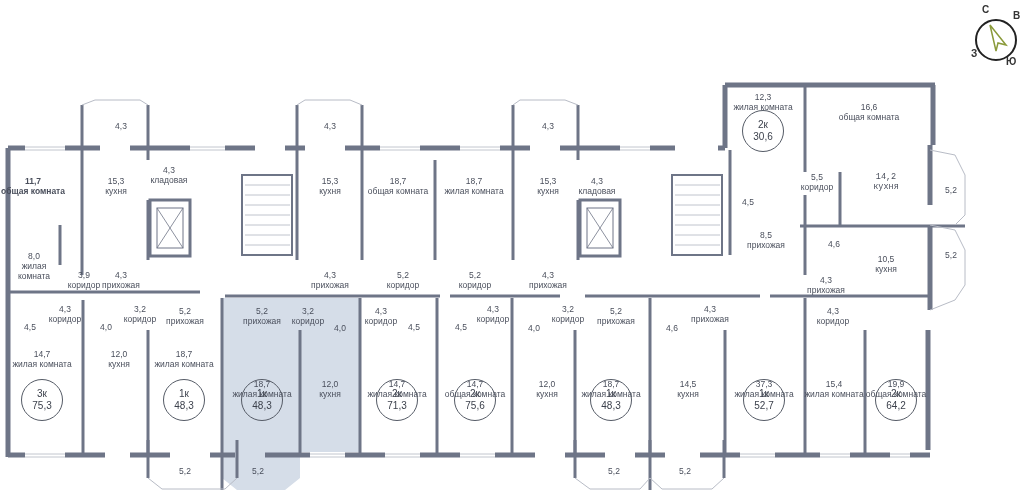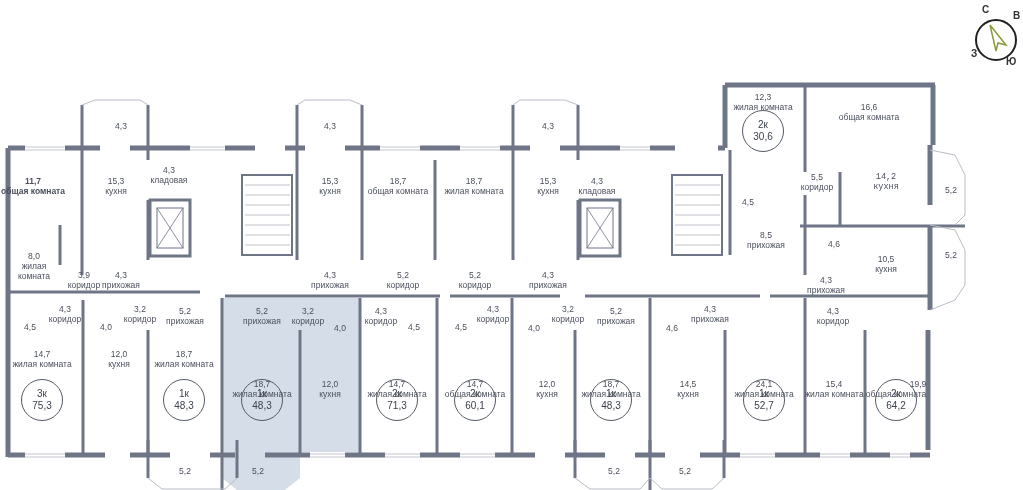--- a/index.html
+++ b/index.html
@@ -394,28 +394,28 @@
     </div>
     <div class="lbl" style="left: 833px; top: 316px;">
       <span class="a">4,3</span>
       <span class="n">коридор</span>
     </div>
     <div class="lbl" style="left: 688px; top: 389px;">
       <span class="a">14,5</span>
       <span class="n">кухня</span>
     </div>
     <div class="lbl" style="left: 764px; top: 389px;">
-      <span class="a">24,1</span>
+      <span class="a">37,3</span>
       <span class="n">жилая комната</span>
     </div>
     <div class="lbl" style="left: 834px; top: 389px; text-align: center;">
       <span class="a">15,4</span>
       <span class="n">жилая комната</span>
     </div>
-    <div class="lbl" style="left: 896px; top: 389px; text-align: right;">
+    <div class="lbl" style="left: 896px; top: 389px;">
       <span class="a">19,9</span>
       <span class="n">общая комната</span>
     </div>
   </div>
 <div id="badges">
     <div class="badge" style="left: 42px; top: 400px;">
       <span>3к</span>
       <span>75,3</span>
     </div>
     <div class="badge" style="left: 184px; top: 400px;">
@@ -425,21 +425,21 @@
     <div class="badge" style="left: 262px; top: 400px;">
       <span>1к</span>
       <span>48,3</span>
     </div>
     <div class="badge" style="left: 397px; top: 400px;">
       <span>2к</span>
       <span>71,3</span>
     </div>
     <div class="badge" style="left: 475px; top: 400px;">
       <span>2к</span>
-      <span>60,1</span>
+      <span>75,6</span>
     </div>
     <div class="badge" style="left: 611px; top: 400px;">
       <span>1к</span>
       <span>48,3</span>
     </div>
     <div class="badge" style="left: 764px; top: 400px;">
       <span>1к</span>
       <span>52,7</span>
     </div>
     <div class="badge" style="left: 896px; top: 400px;">

